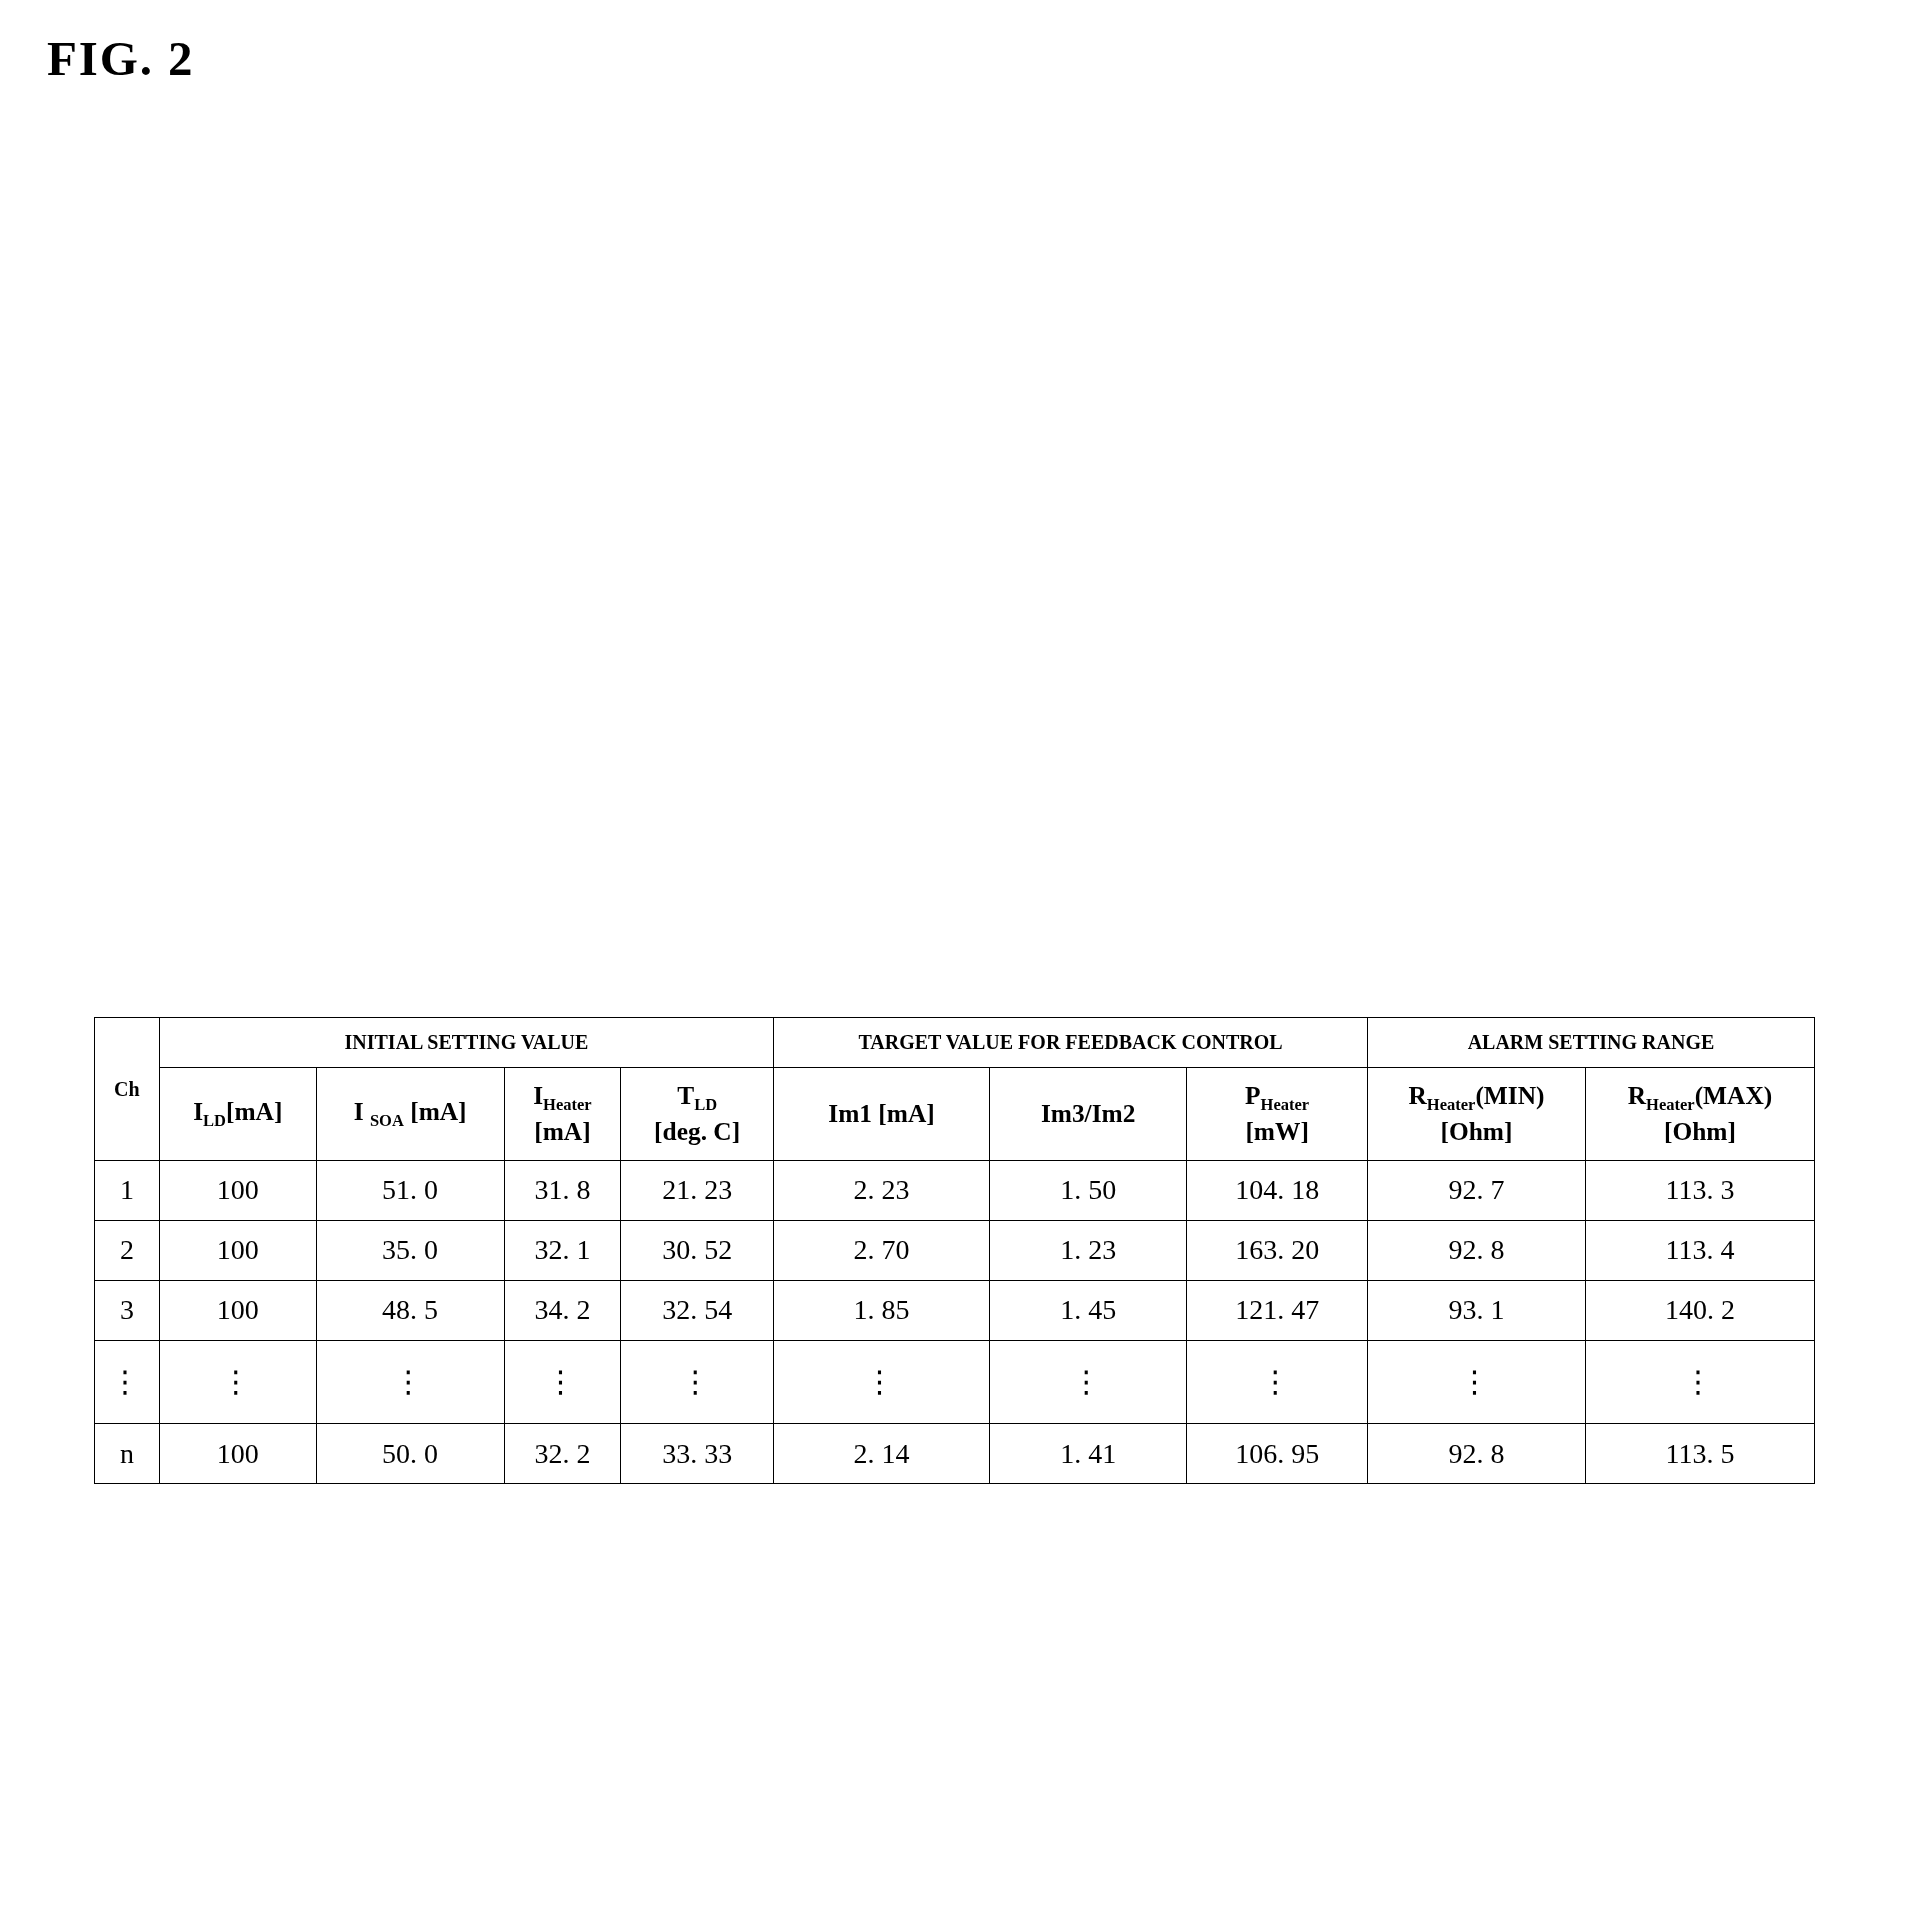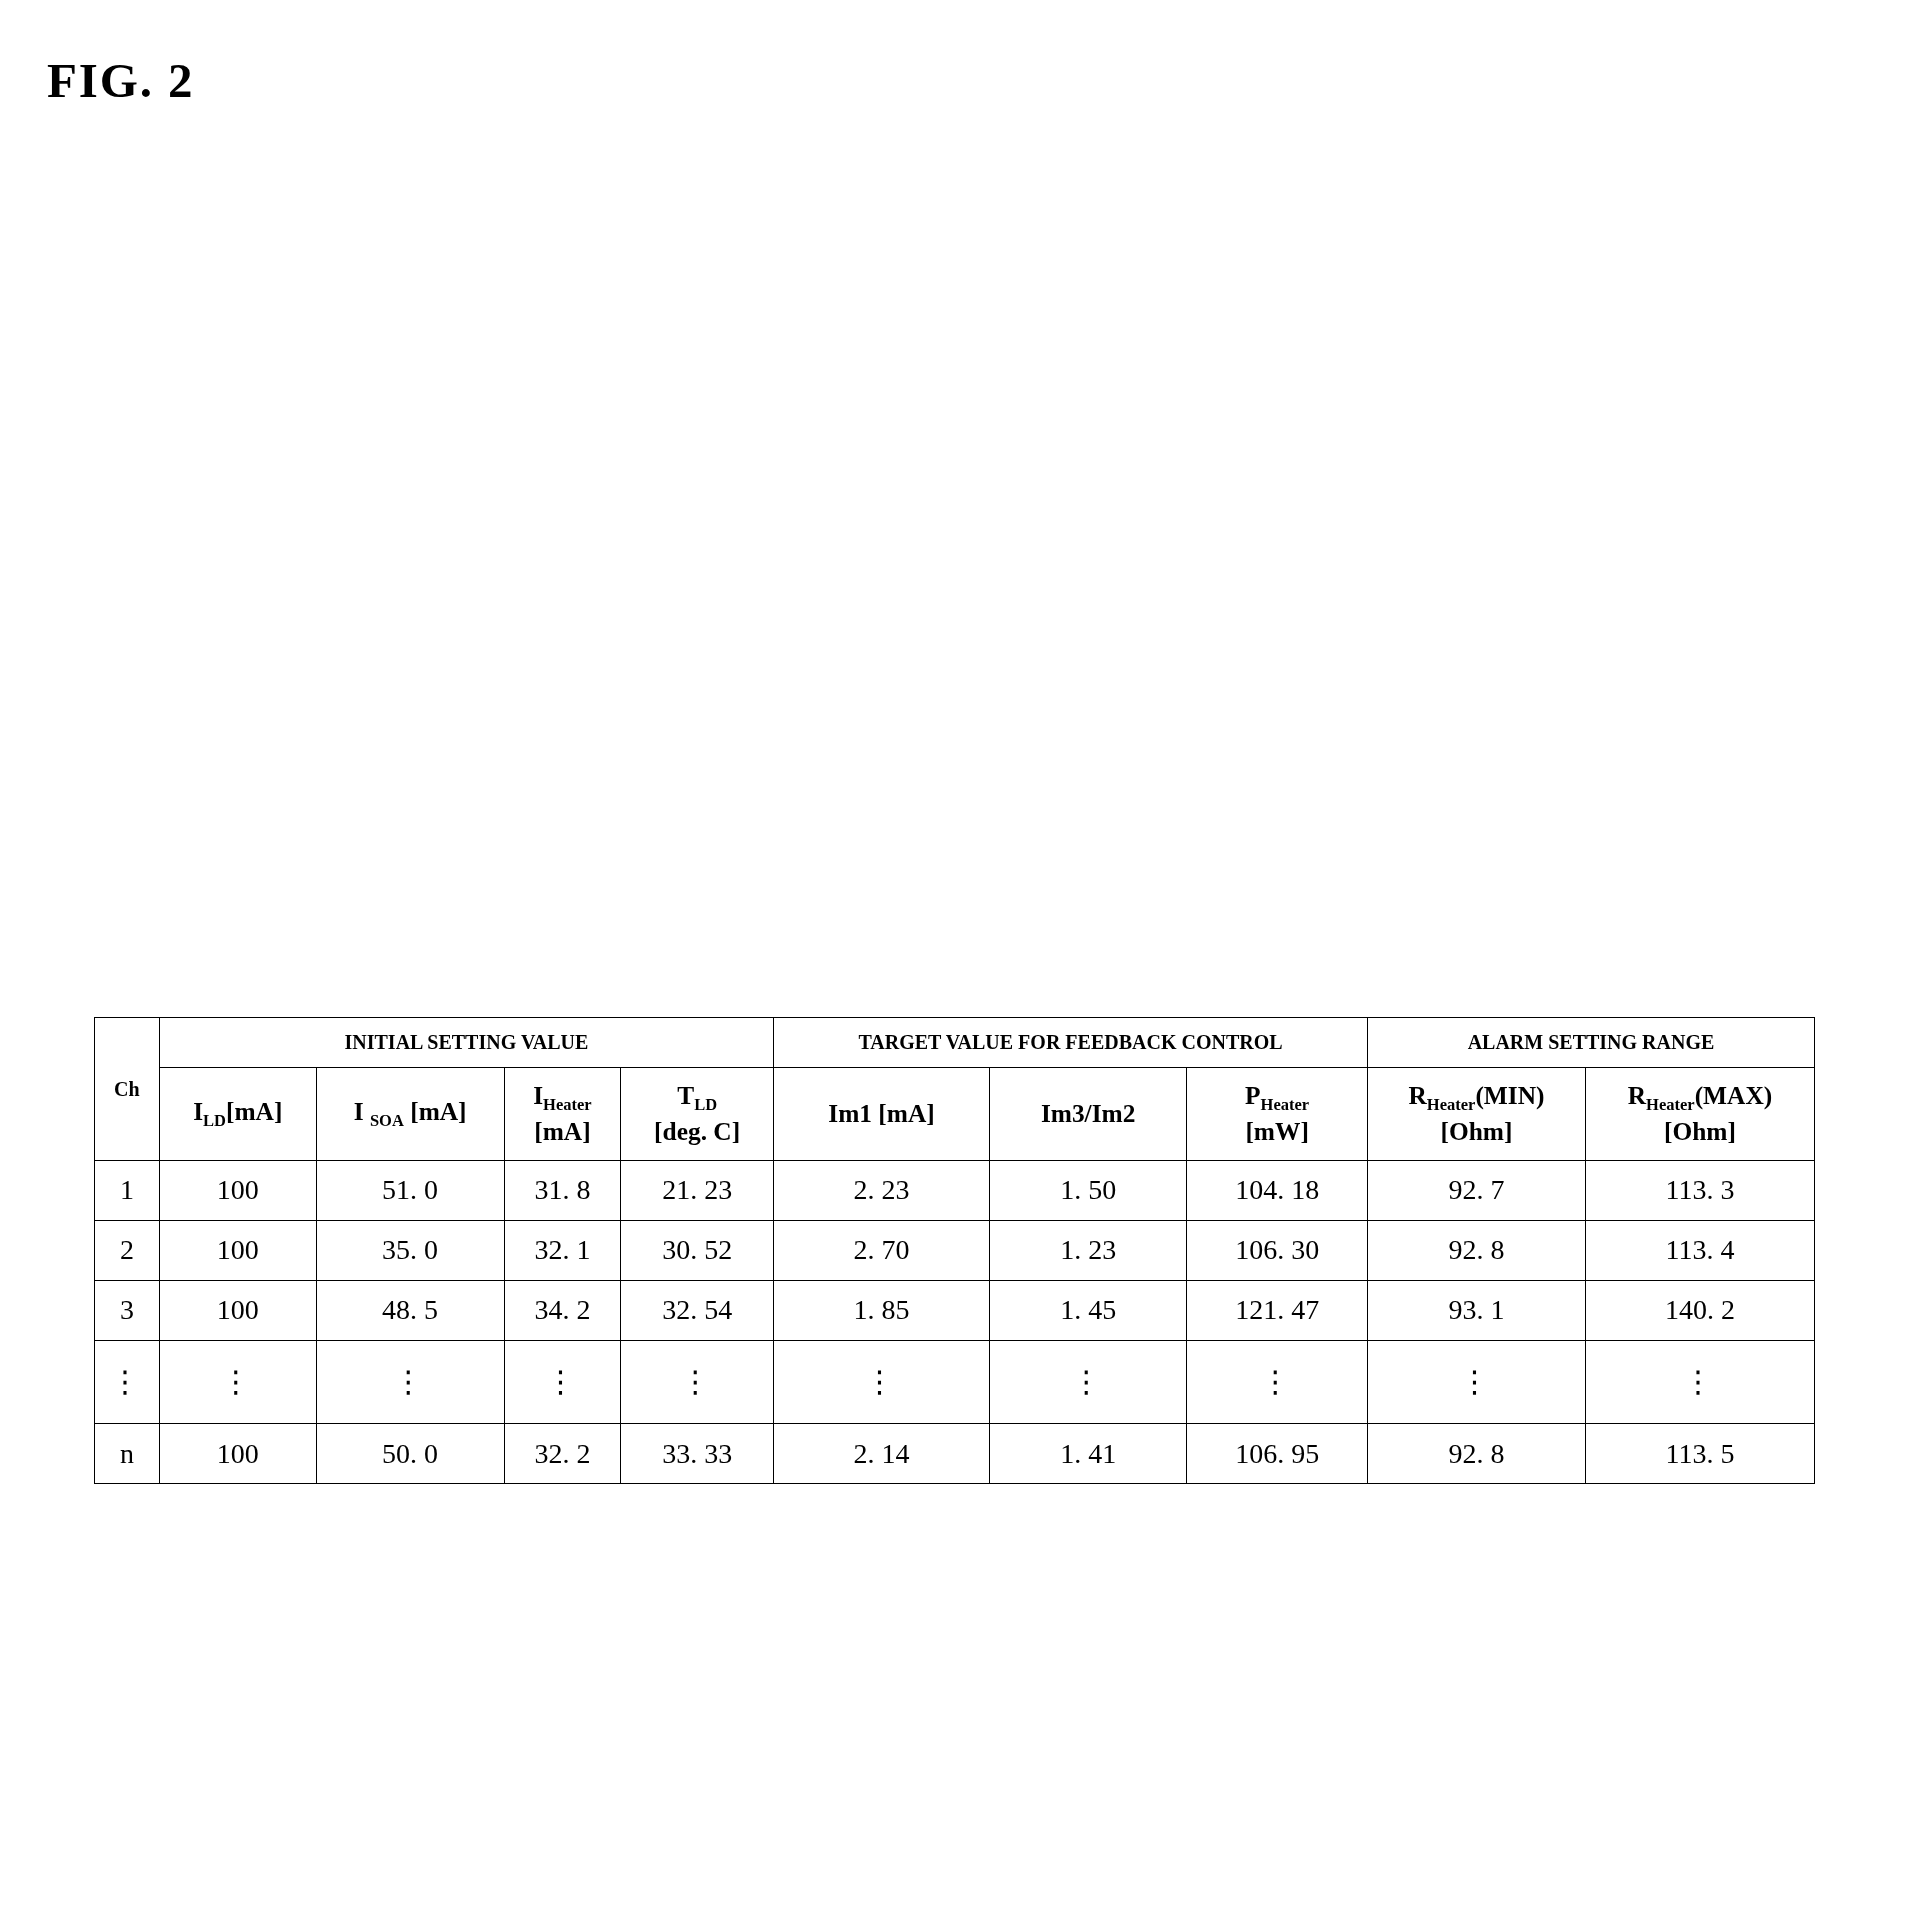--- a/index.html
+++ b/index.html
@@ -12,21 +12,21 @@
       background: #ffffff;
       font-family: "Times New Roman", Times, serif;
       width: 1909px;
       height: 1925px;
       position: relative;
       overflow: hidden;
     }
 
     .fig-label {
       position: absolute;
-      top: 52px;
+      top: 30px;
       left: 47px;
       font-size: 49px;
       font-weight: bold;
       letter-spacing: 1.9px;
     }
 
     .table-container {
       position: absolute;
       top: 1017px;
       left: 94px;
@@ -117,21 +117,21 @@
       </tr>
 
       <tr>
         <td>2</td>
         <td>100</td>
         <td>35. 0</td>
         <td>32. 1</td>
         <td>30. 52</td>
         <td>2. 70</td>
         <td>1. 23</td>
-        <td>106. 30</td>
+        <td>163. 20</td>
         <td>92. 8</td>
         <td>113. 4</td>
       </tr>
 
       <tr>
         <td>3</td>
         <td>100</td>
         <td>48. 5</td>
         <td>34. 2</td>
         <td>32. 54</td>

